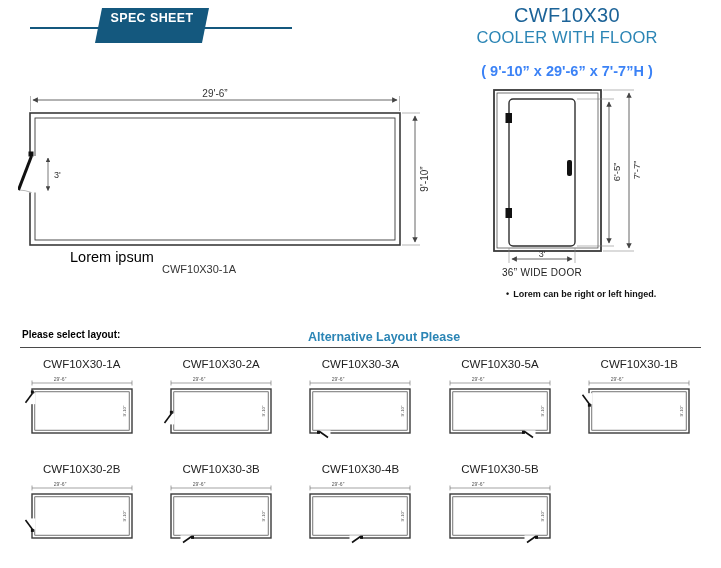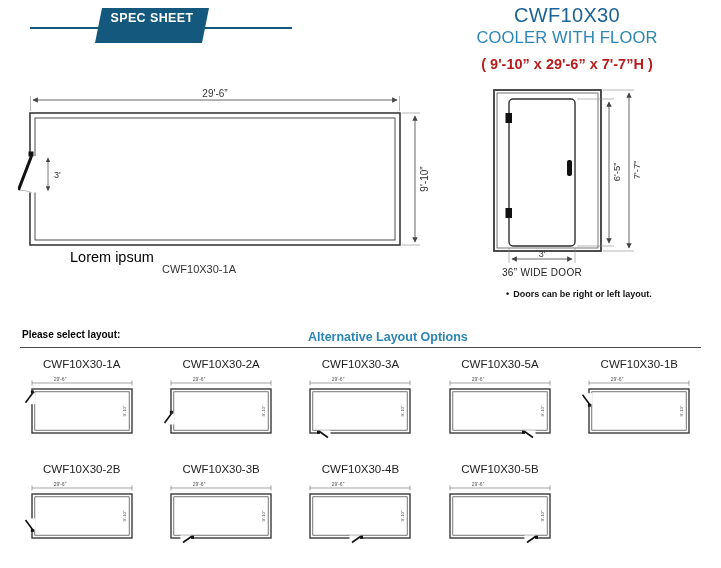--- a/index.html
+++ b/index.html
@@ -12,21 +12,21 @@
   .banner{
     position:absolute;left:95px;top:8px;width:114px;height:35px;line-height:21px;
     background:var(--banner-bg,#14587e);color:#fff;text-align:center;
     font-size:12.5px;font-weight:bold;letter-spacing:.4px;
     clip-path:polygon(7px 0, 100% 0, calc(100% - 7px) 100%, 0 100%);
   }
   
   .title-block{position:absolute;right:14px;top:4px;width:280px;text-align:center;}
   .model{font-size:20px;font-weight:normal;color:var(--model-blue,#1c6398);letter-spacing:.3px;}
   .product{font-size:16.5px;font-weight:normal;color:var(--accent,#2b85b5);margin-top:1px;letter-spacing:.2px;}
-  .size{font-size:14.5px;font-weight:bold;color:#b91c1c;margin-top:9px;}
+  .size{font-size:14.5px;font-weight:bold;color:#3b82f6;margin-top:16px;}
   
   .plan-svg{position:absolute;left:18px;top:88px;}
   .elev-svg{position:absolute;left:478px;top:84px;}
   .plan-note{position:absolute;left:70px;top:249px;font-size:14.5px;color:#000;}
   .plan-model{position:absolute;left:162px;top:263px;font-size:11px;color:#333;}
   .door-note{position:absolute;left:506px;top:289px;font-size:9px;font-weight:600;color:#111;}
   .door-note .bullet{margin-right:4px;}
   
   .select-prompt{position:absolute;left:22px;top:329px;font-size:10px;font-weight:bold;color:#000;}
   .alt-title{position:absolute;left:308px;top:330px;font-size:12.5px;font-weight:bold;color:var(--accent,#2b85b5);}
@@ -112,25 +112,25 @@
     <text transform="translate(162 86) rotate(-90)" font-size="9.5" fill="#333" text-anchor="middle">7'-7”</text>
 
     <line x1="31" y1="164" x2="31" y2="179" stroke="#888" stroke-width="0.6"></line>
     <line x1="97" y1="164" x2="97" y2="179" stroke="#888" stroke-width="0.6"></line>
     <line x1="34" y1="175" x2="94" y2="175" stroke="#555" stroke-width="0.9" marker-start="url(#arrE)" marker-end="url(#arrE)"></line>
     <text x="64" y="172.5" font-size="9" fill="#333" text-anchor="middle">3'</text>
 
     <text x="64" y="192" font-size="10" fill="#222" text-anchor="middle" letter-spacing="0.3">36” WIDE DOOR</text>
   </svg>
   <div class="door-note">
-    <span class="bullet">•</span><span>Doors can be right or left layout.</span>
+    <span class="bullet">•</span><span>Lorem can be right or left hinged.</span>
   </div>
 
   <div class="select-prompt">Please select layout:</div>
-  <div class="alt-title">Alternative Layout Options</div>
+  <div class="alt-title">Alternative Layout Please</div>
   <div class="divider"></div>
 
   <div class="layout-grid">
       <div class="layout-cell">
         <div class="layout-label">CWF10X30-1A</div>
         <svg viewBox="0 0 116 64" width="116" height="64">
           <line x1="8" y1="8" x2="108" y2="8" stroke="#666" stroke-width="0.6"></line>
           <line x1="8" y1="5.5" x2="8" y2="10.5" stroke="#666" stroke-width="0.6"></line>
           <line x1="108" y1="5.5" x2="108" y2="10.5" stroke="#666" stroke-width="0.6"></line>
           <text x="36" y="6" font-size="5" fill="#555" text-anchor="middle">29'-6”</text>

